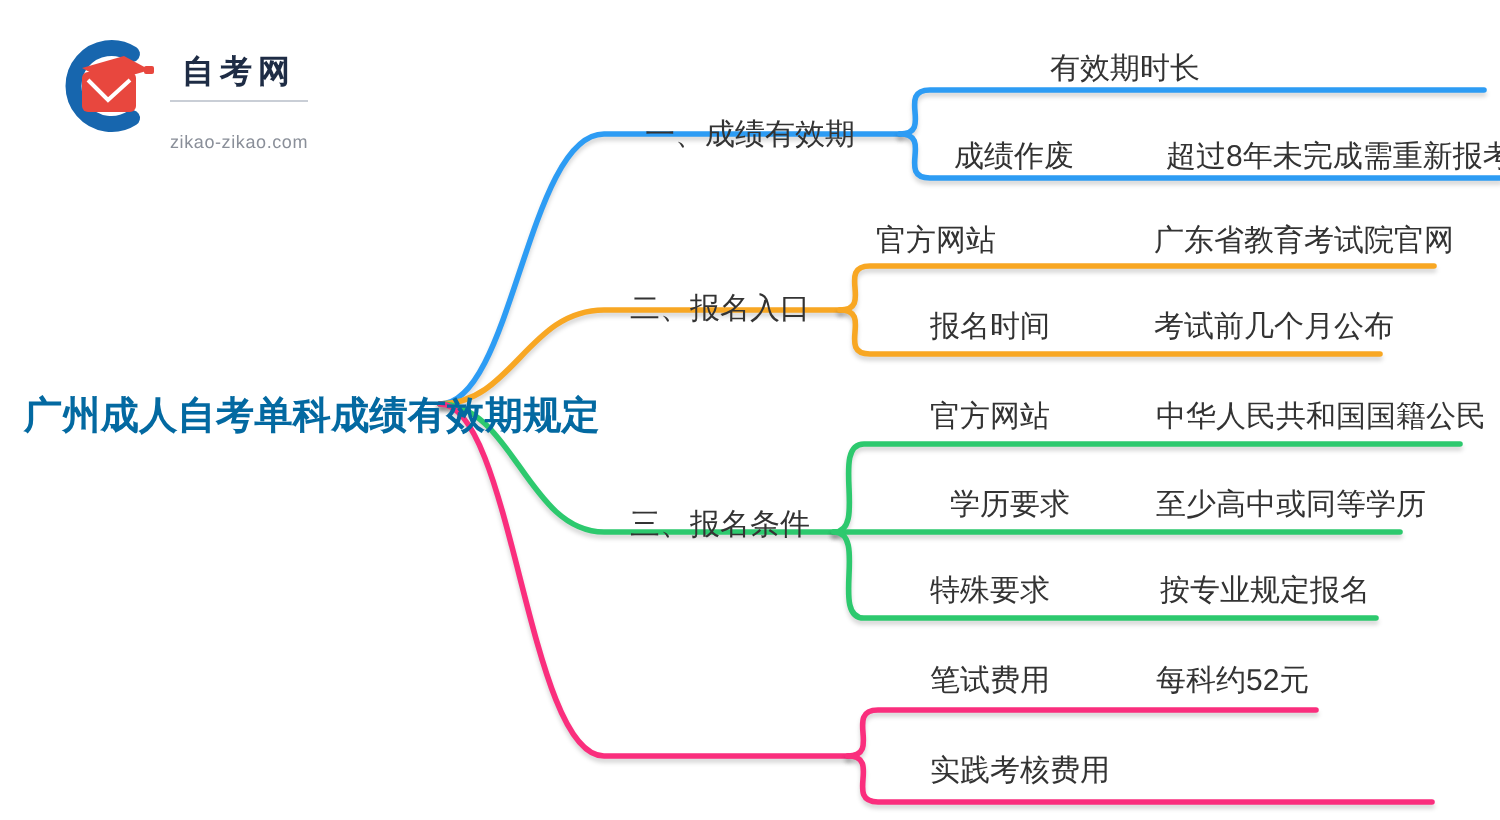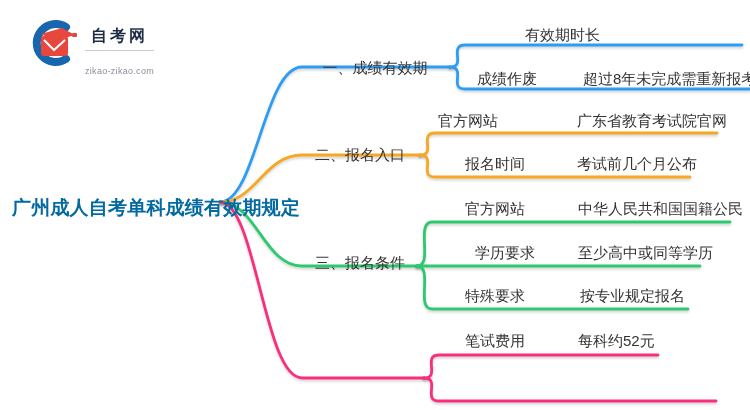--- a/index.html
+++ b/index.html
@@ -84,14 +84,15 @@
 
   <div class="node leaf-key" style="left:465px;top:200px;">官方网站</div>
   <div class="node leaf-val" style="left:578px;top:200px;">中华人民共和国国籍公民</div>
   <div class="node leaf-key" style="left:475px;top:244px;">学历要求</div>
   <div class="node leaf-val" style="left:578px;top:244px;">至少高中或同等学历</div>
   <div class="node leaf-key" style="left:465px;top:287px;">特殊要求</div>
   <div class="node leaf-val" style="left:580px;top:287px;">按专业规定报名</div>
 
   <div class="node leaf-key" style="left:465px;top:332px;">笔试费用</div>
   <div class="node leaf-val" style="left:578px;top:332px;">每科约52元</div>
+  <div class="node leaf-key" style="left:465px;top:377px;">实践考核费用</div>
 
 </div>
 
 </body></html>

